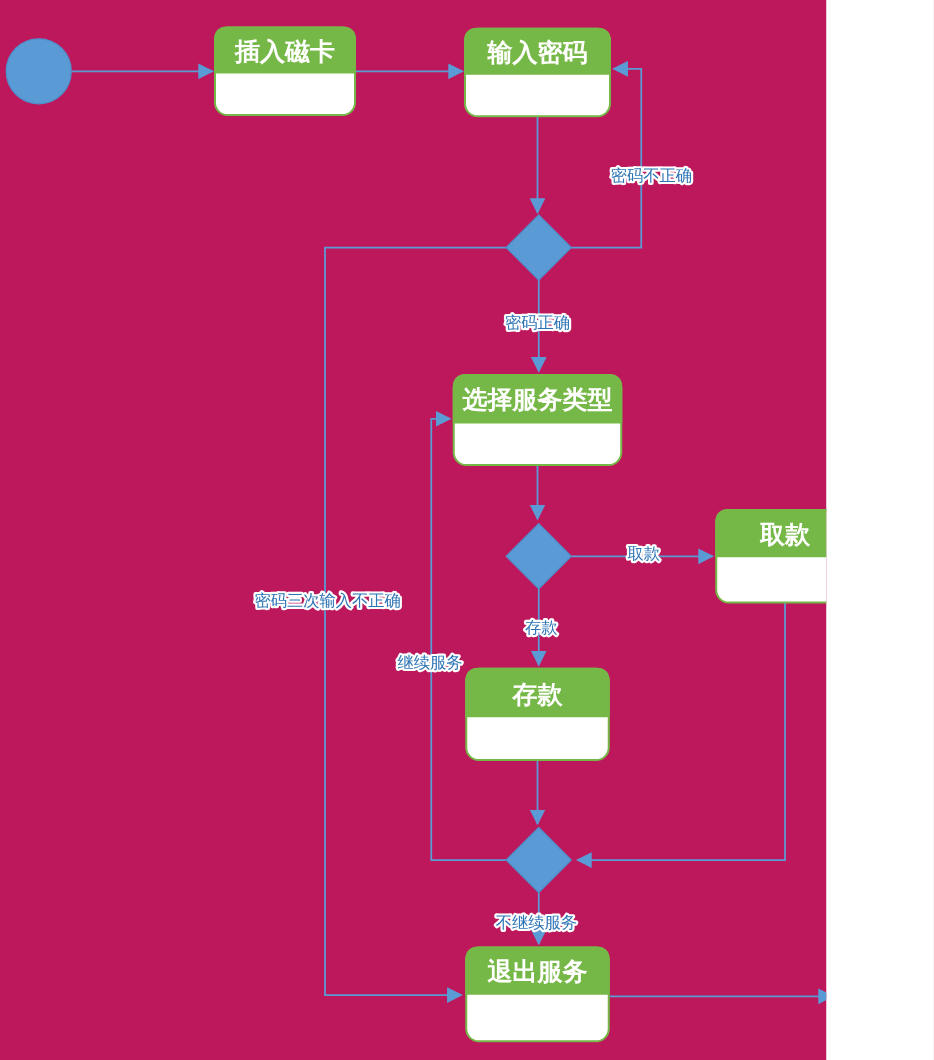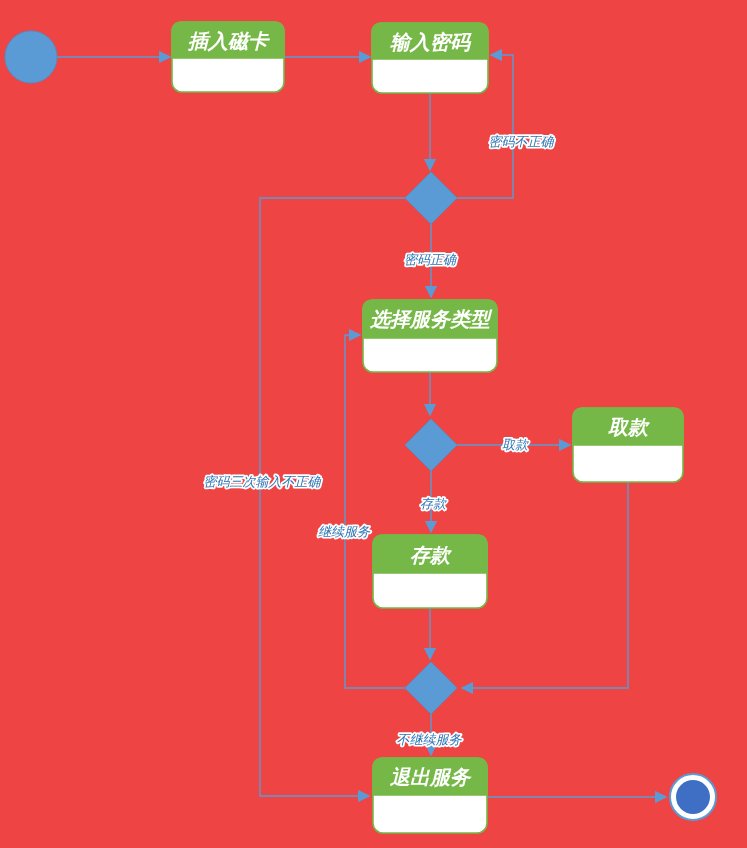--- a/index.html
+++ b/index.html
@@ -5,25 +5,24 @@
   html, body {
     margin: 0;
     padding: 0;
     background: #ffffff;
     width: 747px;
     height: 848px;
     font-family: "DejaVu Sans", sans-serif;
   }
   .canvas {
     position: relative;
-    width: 747px;
+    width: 661px;
     height: 848px;
-    background: #ef4444;
+    background: #be185d;
     overflow: hidden;
-    font-style: italic;
   }
   svg { display: block; }
   .edge {
     fill: none;
     stroke: #5B9BD5;
     stroke-width: 1.4;
   }
   .decision {
     fill: #5B9BD5;
     stroke: #4E8FCC;

